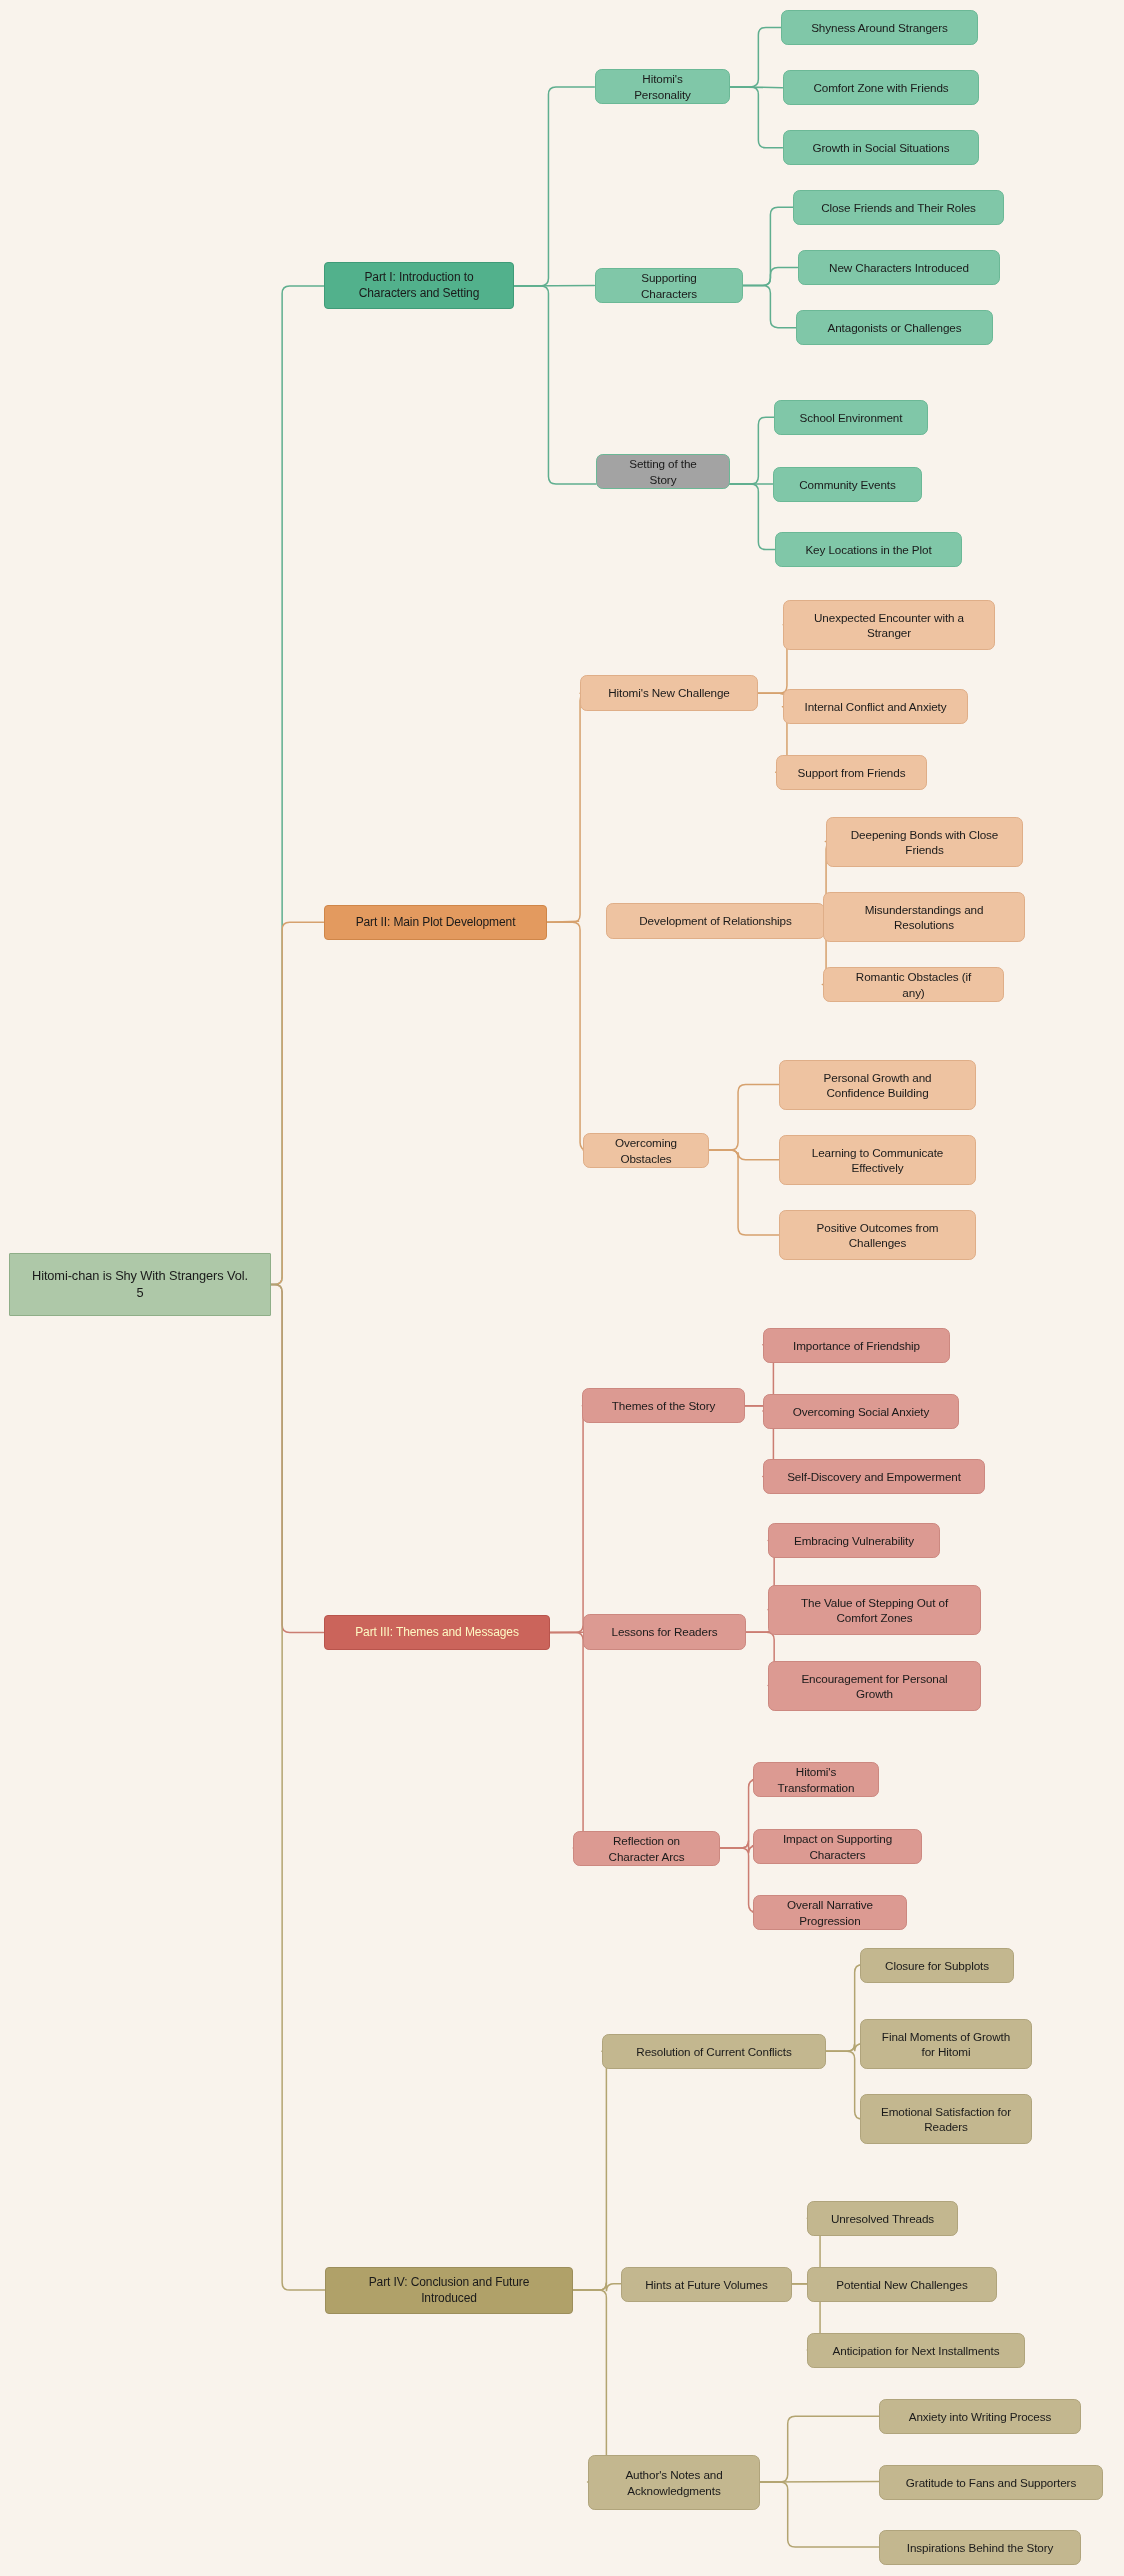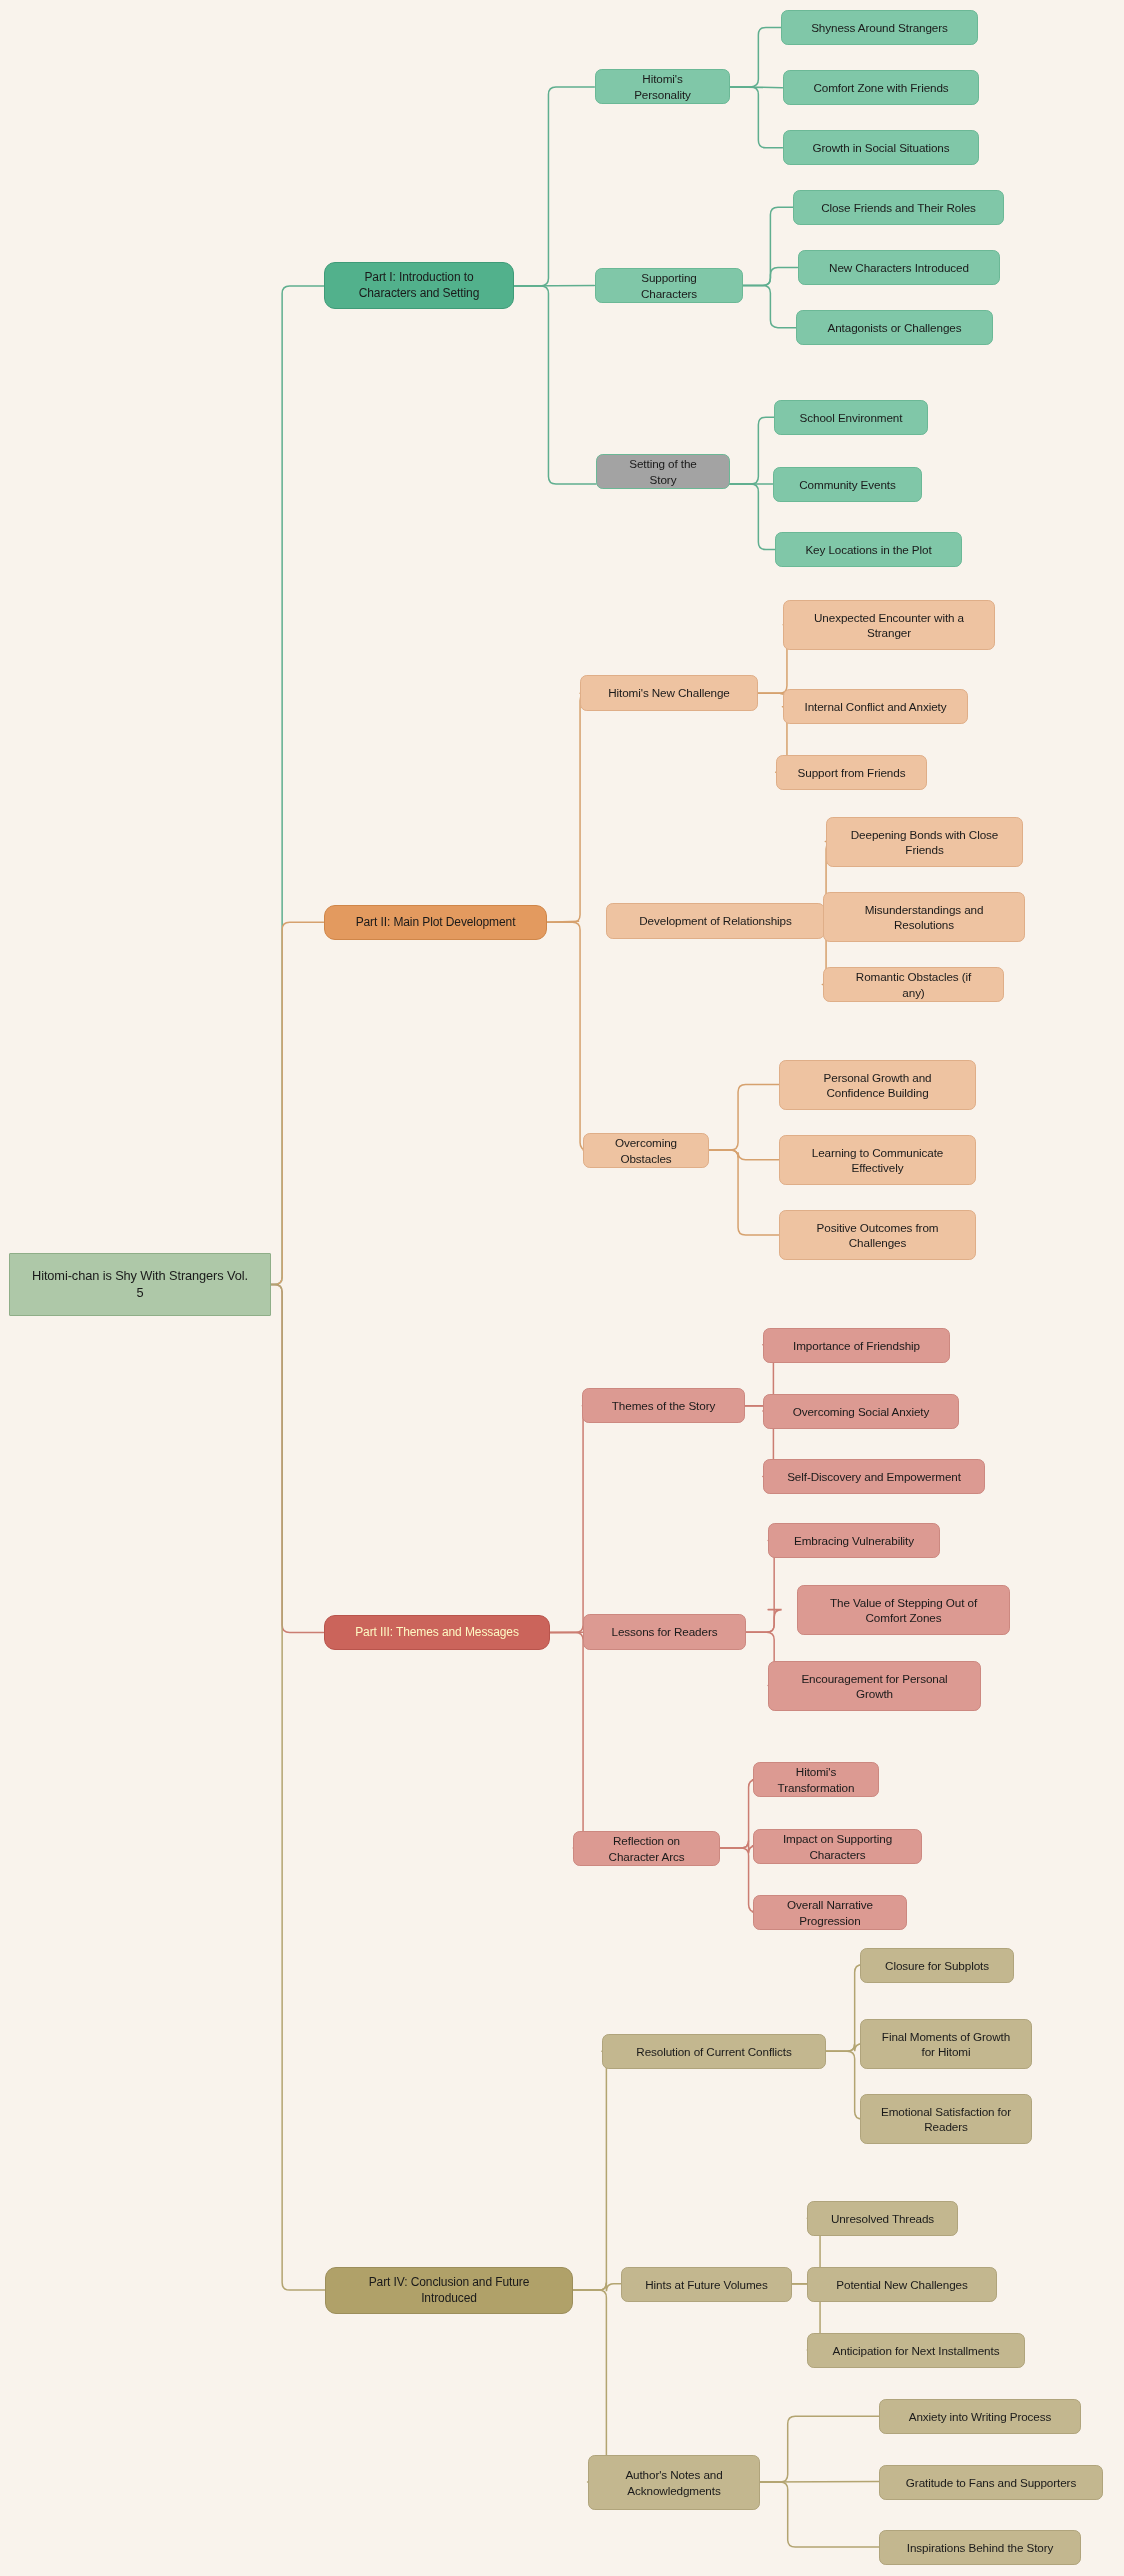--- a/index.html
+++ b/index.html
@@ -35,21 +35,21 @@
     color: #1a1a1a;
     font-size: 11.7px;
     letter-spacing: -0.1px;
   }
   .node.root {
     font-size: 12.8px;
     border-radius: 1px;
   }
   .node.lvl1 {
     font-size: 12px;
-    border-radius: 11px;
+    border-radius: 4px;
   }
   .node.lvl1.light-text { color: #fef9c3; }
 </style>
 </head>
 <body>
 
 <div id="canvas">
   <svg id="edges" viewBox="0 0 1494 3423" width="1124" height="2576">
       <path d="M360 1707 L365 1707 Q375 1707 375 1697 L375 389.5 Q375 379.5 385 379.5 L431 379.5" fill="none" stroke="#5fae8f" stroke-width="2" stroke-linecap="round"></path>
       <path d="M360 1707 L365 1707 Q375 1707 375 1697 L375 1235.5 Q375 1225.5 385 1225.5 L430 1225.5" fill="none" stroke="#d6a16e" stroke-width="2" stroke-linecap="round"></path>
@@ -199,21 +199,21 @@
     </div>
     <div class="node lvl3" style="left: 763px; top: 1459px; width: 222px; height: 35px; background: rgb(220, 154, 146); border: 0.8px solid rgb(204, 136, 128);">
       <span>Self-Discovery and Empowerment</span>
     </div>
     <div class="node lvl2" style="left: 583px; top: 1614px; width: 163px; height: 36px; background: rgb(220, 154, 146); border: 0.8px solid rgb(204, 136, 128);">
       <span>Lessons for Readers</span>
     </div>
     <div class="node lvl3" style="left: 768px; top: 1523px; width: 172px; height: 35px; background: rgb(220, 154, 146); border: 0.8px solid rgb(204, 136, 128);">
       <span>Embracing Vulnerability</span>
     </div>
-    <div class="node lvl3" style="left: 797px; top: 1585px; width: 213px; height: 50px; background: rgb(220, 154, 146); border: 0.8px solid rgb(204, 136, 128);">
+    <div class="node lvl3" style="left: 768px; top: 1585px; width: 213px; height: 50px; background: rgb(220, 154, 146); border: 0.8px solid rgb(204, 136, 128);">
       <span>The Value of Stepping Out of Comfort Zones</span>
     </div>
     <div class="node lvl3" style="left: 768px; top: 1661px; width: 213px; height: 50px; background: rgb(220, 154, 146); border: 0.8px solid rgb(204, 136, 128);">
       <span>Encouragement for Personal Growth</span>
     </div>
     <div class="node lvl2" style="left: 573px; top: 1831px; width: 147px; height: 35px; background: rgb(220, 154, 146); border: 0.8px solid rgb(204, 136, 128);">
       <span>Reflection on Character Arcs</span>
     </div>
     <div class="node lvl3" style="left: 753px; top: 1762px; width: 126px; height: 35px; background: rgb(220, 154, 146); border: 0.8px solid rgb(204, 136, 128);">
       <span>Hitomi's Transformation</span>

